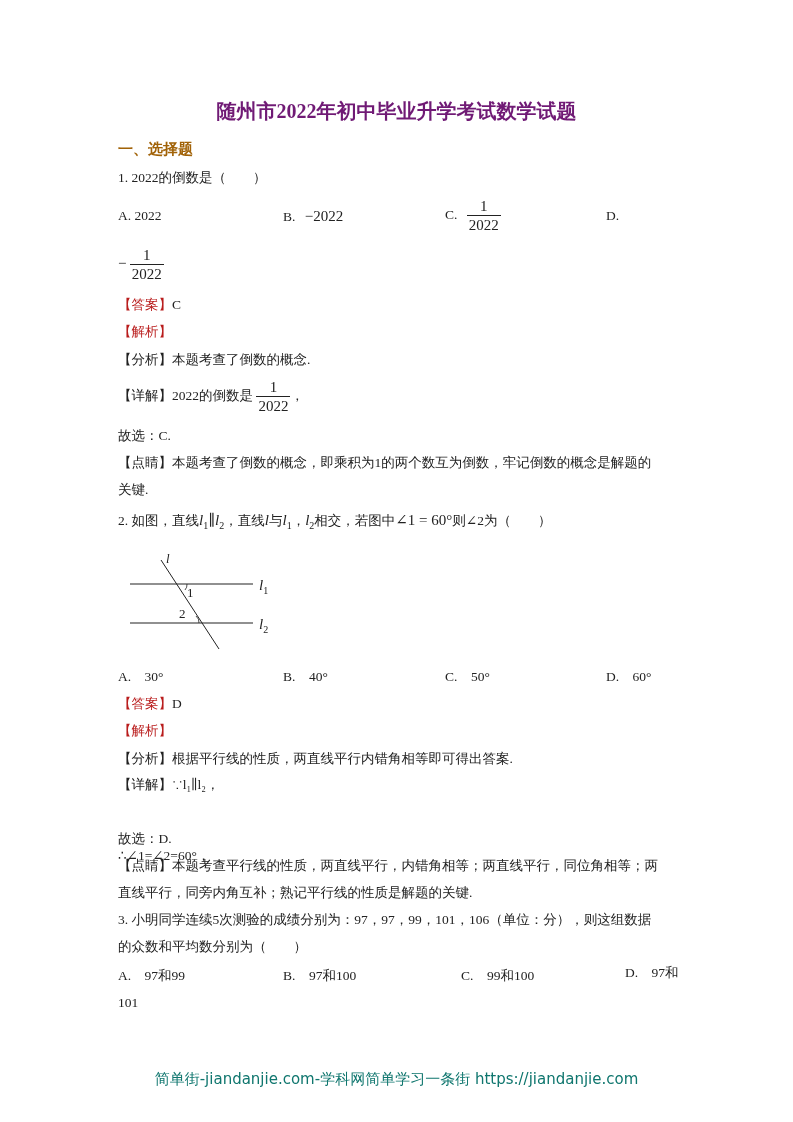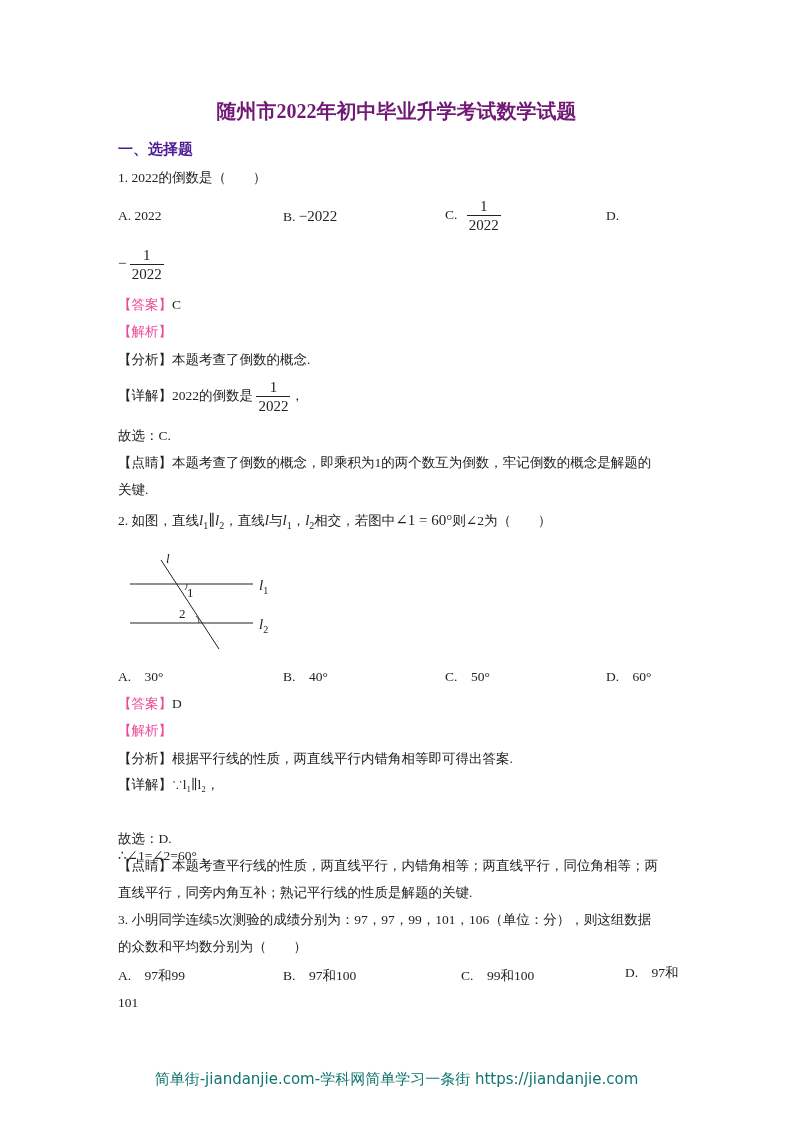--- a/index.html
+++ b/index.html
@@ -1,41 +1,41 @@
 <!DOCTYPE html>
 <html><head>
 <meta charset="utf-8">
 <style>
   html, body { margin:0; padding:0; background:#ffffff; }
   body { width:793px; height:1122px; position:relative; overflow:hidden;
          font-family:"Liberation Serif","DejaVu Serif",serif; color:#222; }
   .abs { position:absolute; white-space:nowrap; }
   .t { font-size:13.5px; line-height:16px; }
   .title { left:0; width:793px; text-align:center; top:98px; font-size:20px; font-weight:bold; color:#701a75; }
-  .h1 { left:118px; top:140px; font-size:15px; font-weight:bold; color:#4c1d95; }
-  .blue { color:#ec4899; }
+  .h1 { left:118px; top:140px; font-size:15px; font-weight:bold; color:#a16207; }
+  .blue { color:#b91c1c; }
   .frac { display:inline-flex; flex-direction:column; align-items:center; vertical-align:middle; font-size:15px; line-height:18px; }
   .frac .num { padding:0 2px; }
   .frac .den { border-top:1px solid #222; padding:0 2px; }
   .mathv { font-size:15px; }
   .ital { font-style:italic; font-size:15px; }
   sub { font-size:10px; }
   .footer { left:0; width:793px; text-align:center; top:1070px; font-family:"DejaVu Sans",sans-serif; font-size:15px; color:#0f766e; }
 </style>
 </head>
 <body>
 
 <div class="abs title">随州市2022年初中毕业升学考试数学试题</div>
 <div class="abs h1">一、选择题</div>
 
 <div class="abs t" style="left:118px;top:170px;">1. 2022的倒数是（　　）</div>
 <div class="abs t" style="left:118px;top:208px;">A. 2022</div>
 <div class="abs t" style="left:283px;top:208px;">
   <span>B.</span>
-  <span class="mathv" style="">−2022</span>
+  <span class="mathv" style="margin-left:6px">−2022</span>
 </div>
 <div class="abs t" style="left:445px;top:197px;">
   <span>C.</span>
   <span class="frac" style="margin-left:6px">
     <span class="num">1</span>
     <span class="den">2022</span>
   </span>
 </div>
 <div class="abs t" style="left:606px;top:208px;">D.</div>
 <div class="abs t" style="left:118px;top:246px;">

